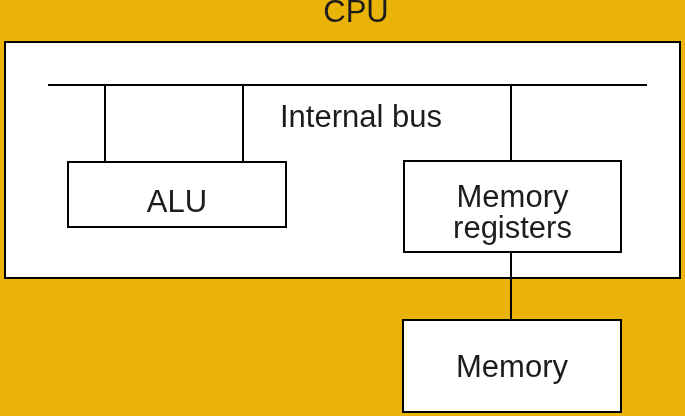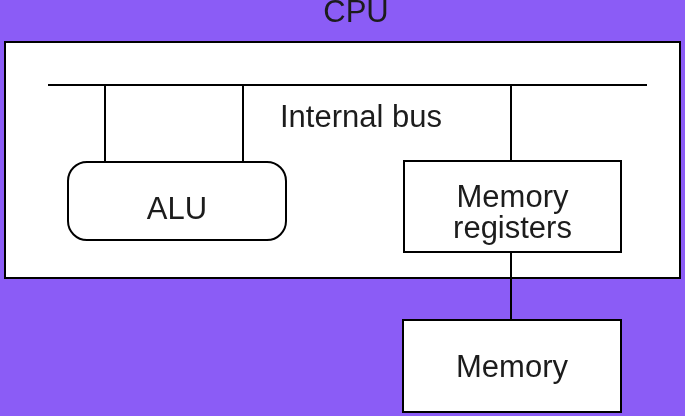--- a/index.html
+++ b/index.html
@@ -1,20 +1,20 @@
 <!DOCTYPE html>
 <html><head>
 <meta charset="utf-8">
 <style>
   html, body { margin: 0; padding: 0; background: #ffffff; }
   #canvas {
     position: relative;
     width: 685px;
     height: 416px;
-    background: #8b5cf6;
+    background: #eab308;
     font-family: "Liberation Sans", sans-serif;
     color: #1c1c1c;
     overflow: hidden;
   }
   .lbl {
     position: absolute;
     font-size: 31px;
     line-height: 31px;
     white-space: nowrap;
     color: #1c1c1c;
@@ -41,21 +41,21 @@
   #cpu-title  { top: -4px;  left: 356px; }
   #bus-label  { top: 54px;  left: 361px; margin-top: 47px; }
   
   #bus-line   { left: 48px;  top: 84px;  width: 599px; height: 2px; }
   
   #alu-conn-left  { left: 104px; top: 86px;  width: 2px; height: 76px; }
   #alu-conn-right { left: 242px; top: 86px;  width: 2px; height: 76px; }
   #memreg-conn    { left: 510px; top: 86px;  width: 2px; height: 75px; }
   #memory-conn    { left: 510px; top: 253px; width: 2px; height: 66px; }
   
-  #alu-box    { left: 67px;  top: 161px; width: 220px; height: 80px; padding-top: 14px; font-size: 31px; line-height: 31px; border-radius: 20px; }
+  #alu-box    { left: 67px;  top: 161px; width: 220px; height: 67px; padding-top: 14px; font-size: 31px; line-height: 31px; }
   #memreg-box { left: 403px; top: 160px; width: 219px; height: 93px; padding-top: 10px; font-size: 31px; line-height: 31px; }
   #memory-box { left: 402px; top: 319px; width: 220px; height: 94px; font-size: 31px; line-height: 31px; }
 </style>
 </head>
 <body>
 
 <div id="canvas">
 
   <div id="cpu-title" class="lbl centered">CPU</div>
 

